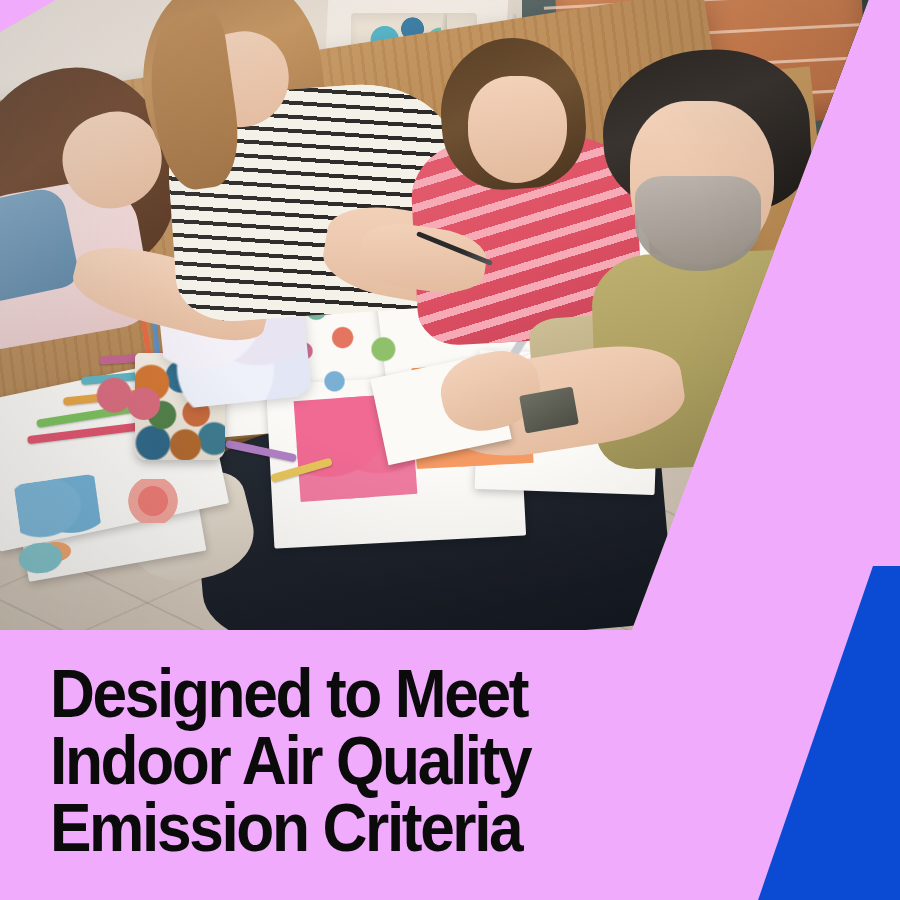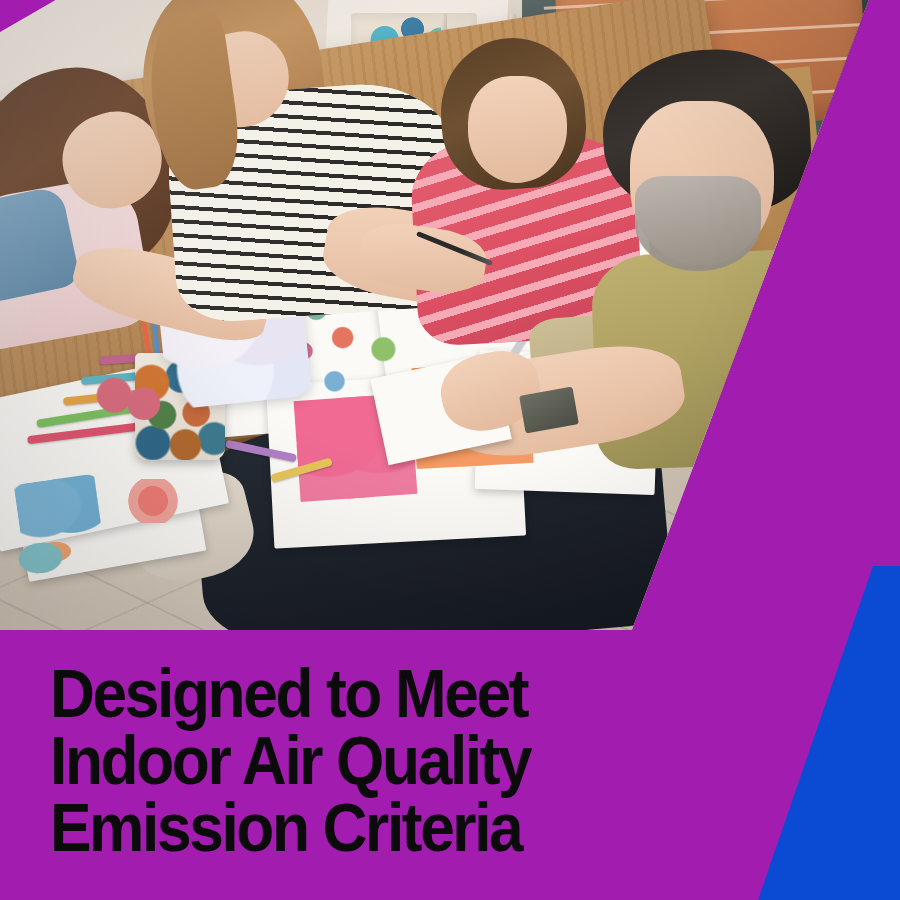--- a/index.html
+++ b/index.html
@@ -4,21 +4,21 @@
 <title>Designed to Meet Indoor Air Quality Emission Criteria</title>
 <style>
   * { margin:0; padding:0; box-sizing:border-box; }
   html, body {
     width:900px; height:900px; overflow:hidden;
     background:#ffffff;
     font-family:"Liberation Sans", sans-serif;
   }
   .poster {
     position:relative; width:900px; height:900px;
-    background:#a21caf; overflow:hidden;
+    background:#f0abfc; overflow:hidden;
   }
 
   
   .photo-panel {
     position:absolute; left:0; top:0; width:900px; height:630px;
     overflow:hidden;
     -webkit-clip-path: polygon(0% 5.1%, 6.2% 0%, 96.5% 0%, 70.2% 100%, 0% 100%);
     clip-path: polygon(0% 5.1%, 6.2% 0%, 96.5% 0%, 70.2% 100%, 0% 100%);
   }
   .photo-stage { position:absolute; inset:0; background:#cfc3b4; }

